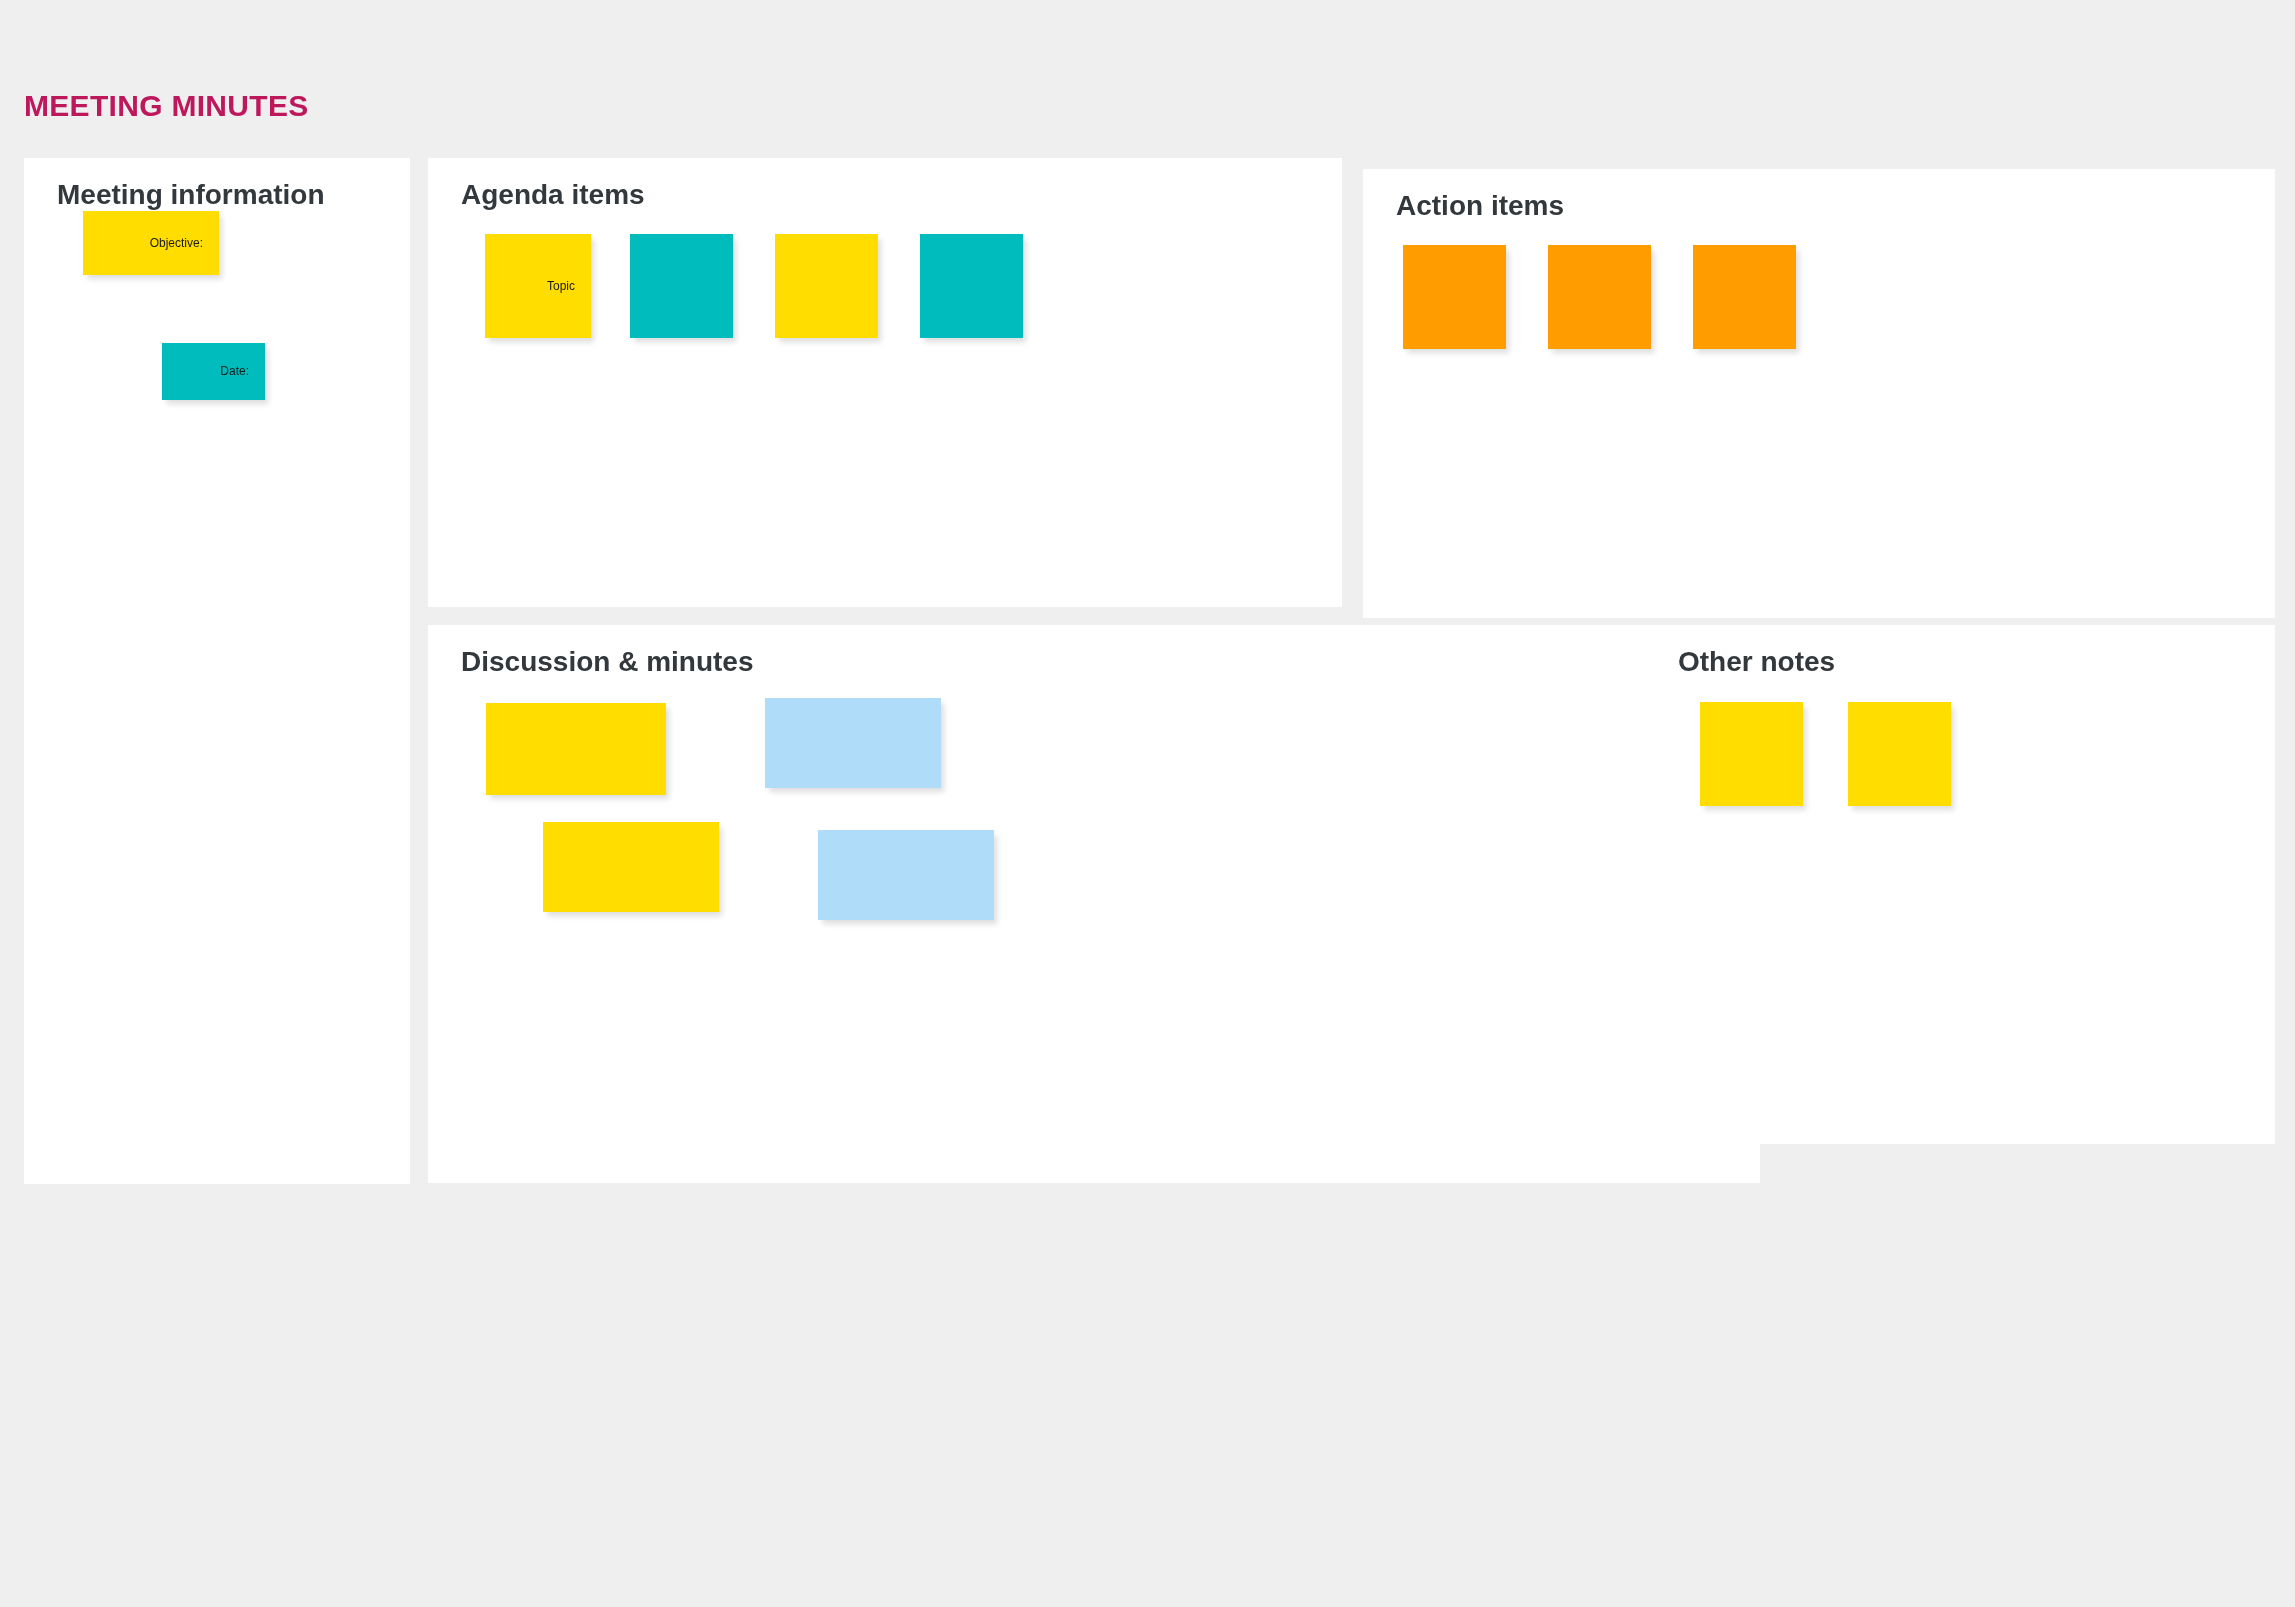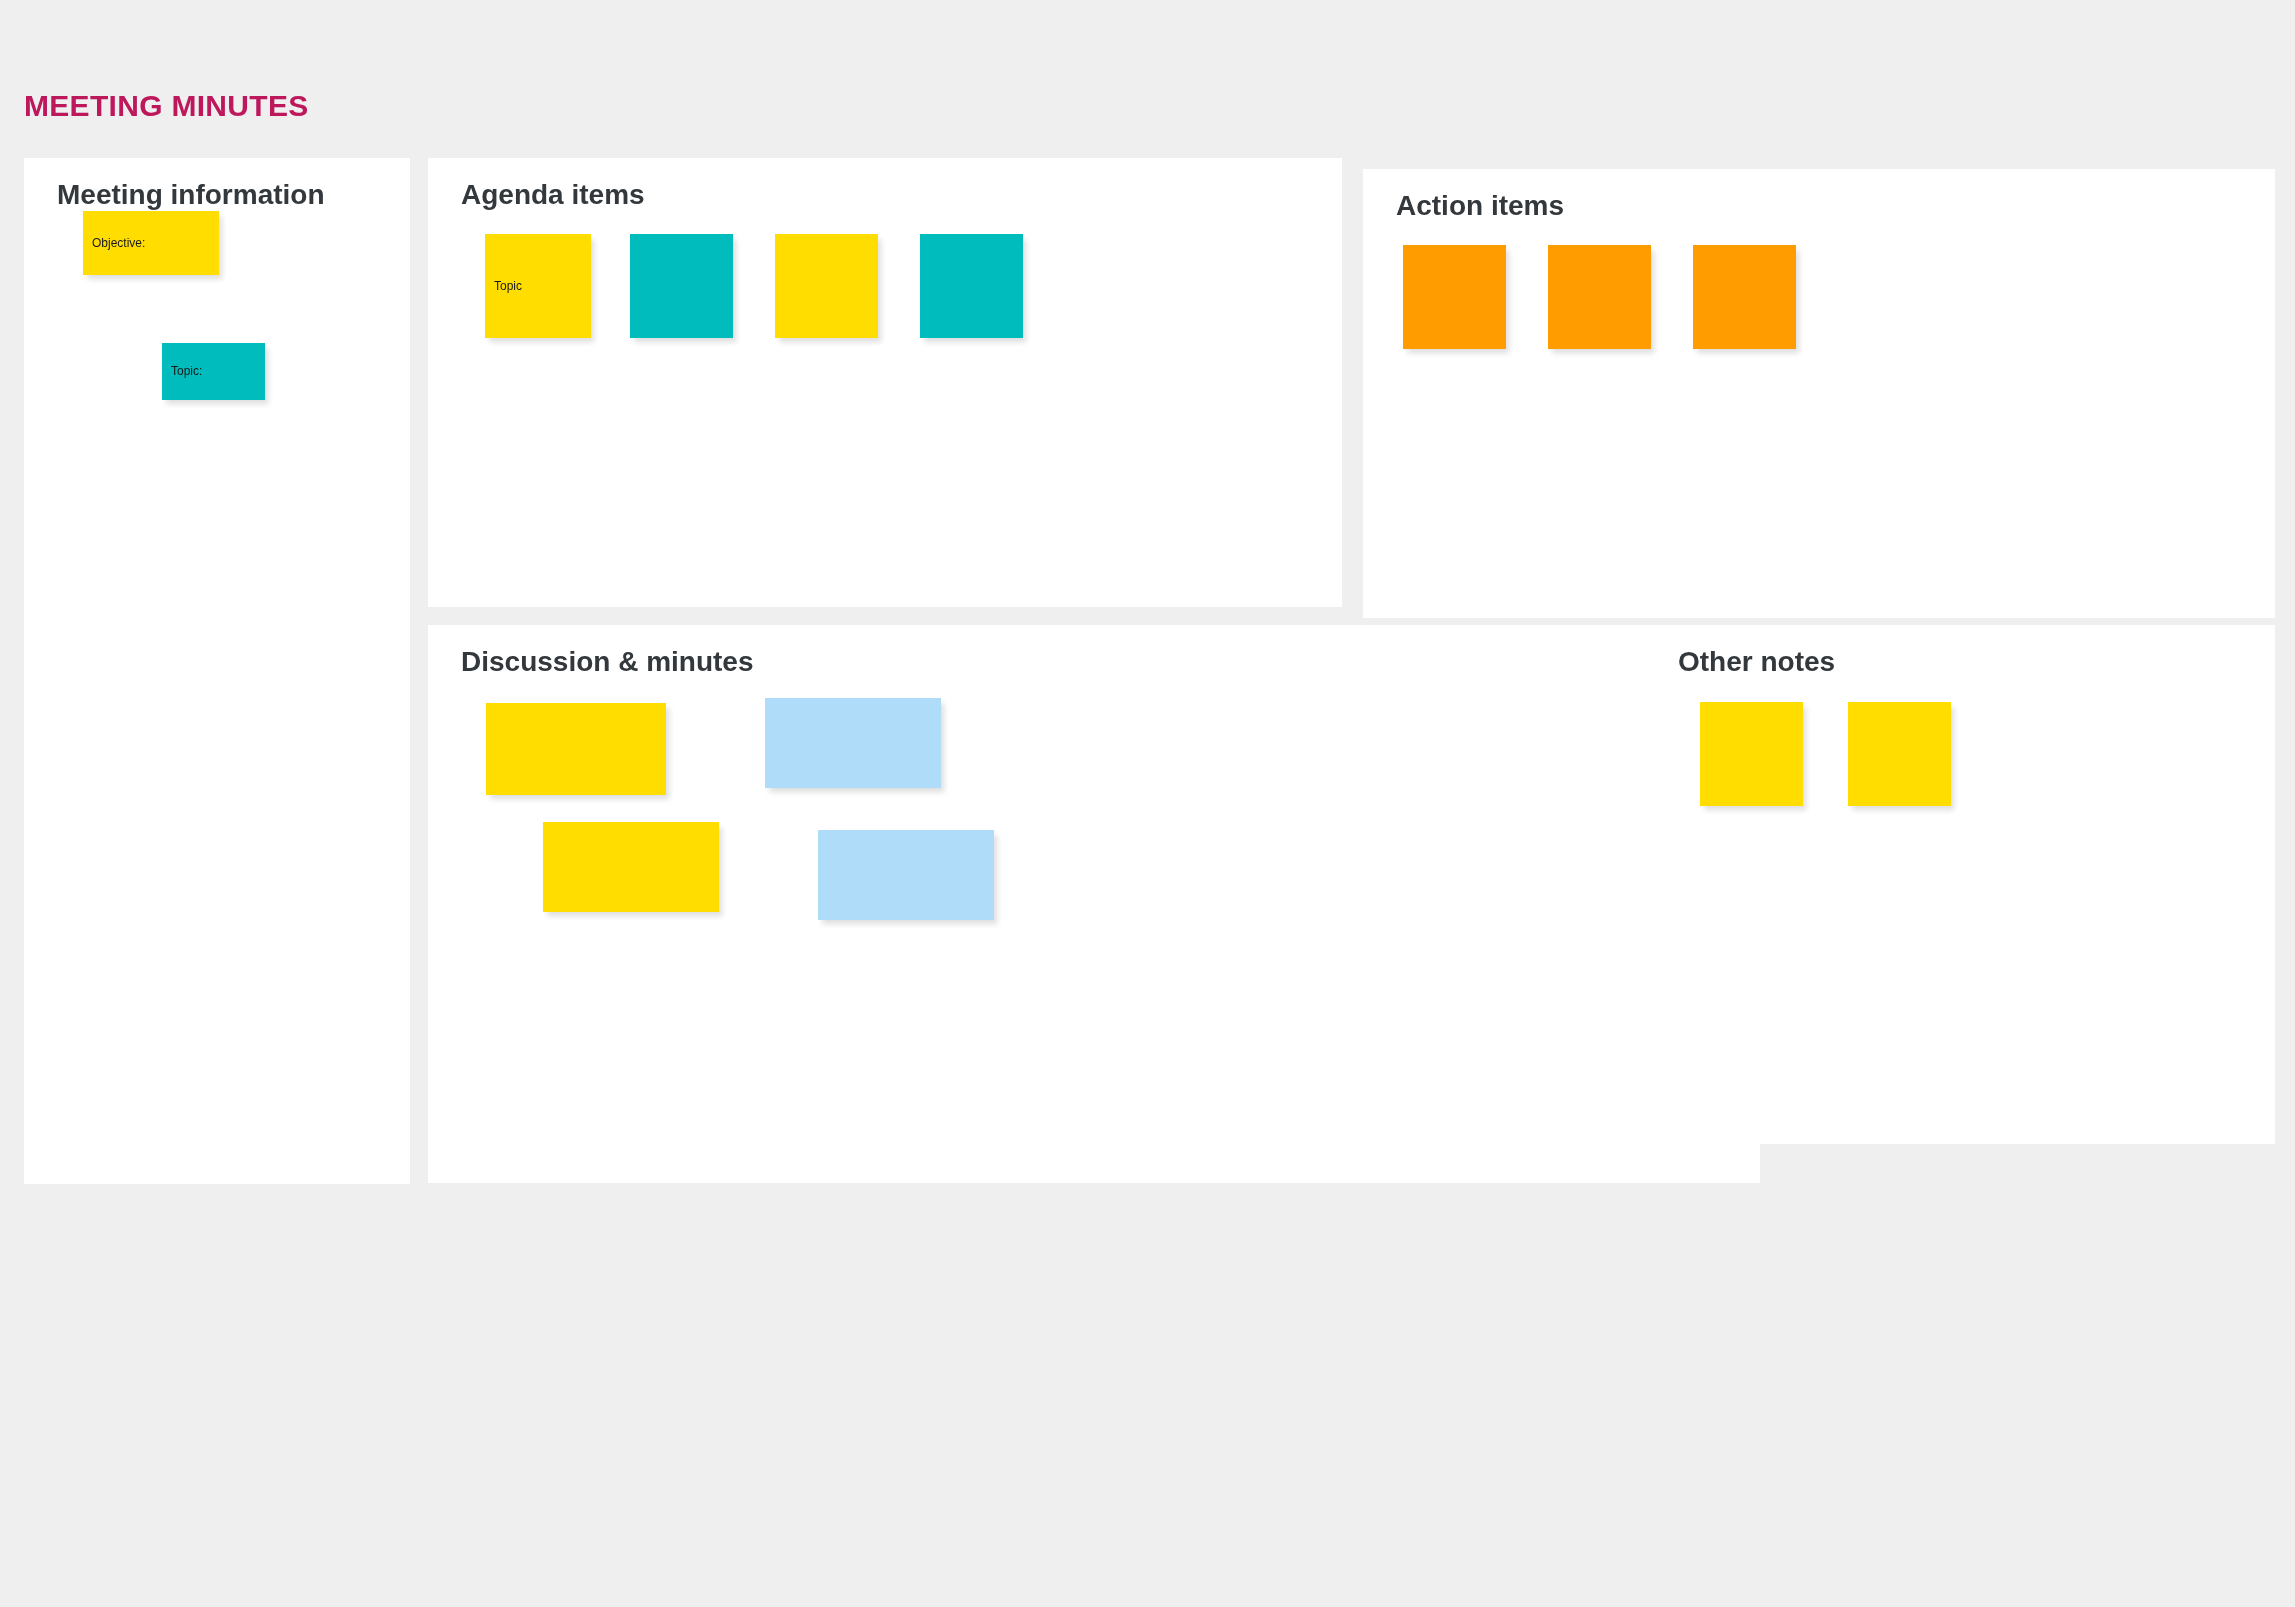--- a/index.html
+++ b/index.html
@@ -55,47 +55,47 @@
   #panel-action-items        { left: 1363px; top: 158px; width: 912px;  height: 449px; margin-top: 11px;  }
   #panel-discussion-minutes  { left: 428px;  top: 625px; width: 1332px; height: 558px;  }
   #panel-other-notes         { left: 1645px; top: 625px; width: 630px;  height: 519px; text-decoration: underline;  }
 
   
   .sticky {
     position: absolute;
     box-sizing: border-box;
     display: flex;
     align-items: center;
-    justify-content: flex-start;
+    justify-content: flex-end;
     text-align: center;
     box-shadow: 3.7px 4.6px 5.5px rgba(0,0,0,0.13);
     font-size: 12px;
     color: #1a1a1a;
     line-height: 1.25;
-    padding: 9px;
+    padding: 16px;
     overflow: hidden;
   }
   .sticky-label {
     pointer-events: none;
     white-space: pre-wrap;
   }
 </style>
 </head>
 <body style="background: rgb(239, 239, 239);">
 
 <div class="board-title">MEETING MINUTES</div>
 
 <section class="panel" id="panel-meeting-information">
   <div class="panel-title">Meeting information</div>
   <div class="panel-canvas">
       <div class="sticky" style="left: 59px; top: 53px; width: 136px; height: 64px; background: rgb(255, 221, 0);">
         <span class="sticky-label">Objective:</span>
       </div>
       <div class="sticky" style="left: 138px; top: 185px; width: 103px; height: 57px; background: rgb(0, 188, 188);">
-        <span class="sticky-label">Topic:</span>
+        <span class="sticky-label">Date:</span>
       </div>
     </div>
 </section>
 
 <section class="panel" id="panel-agenda-items">
   <div class="panel-title">Agenda items</div>
   <div class="panel-canvas">
       <div class="sticky" style="left: 57px; top: 76px; width: 106px; height: 104px; background: rgb(255, 221, 0);">
         <span class="sticky-label">Topic</span>
       </div>

